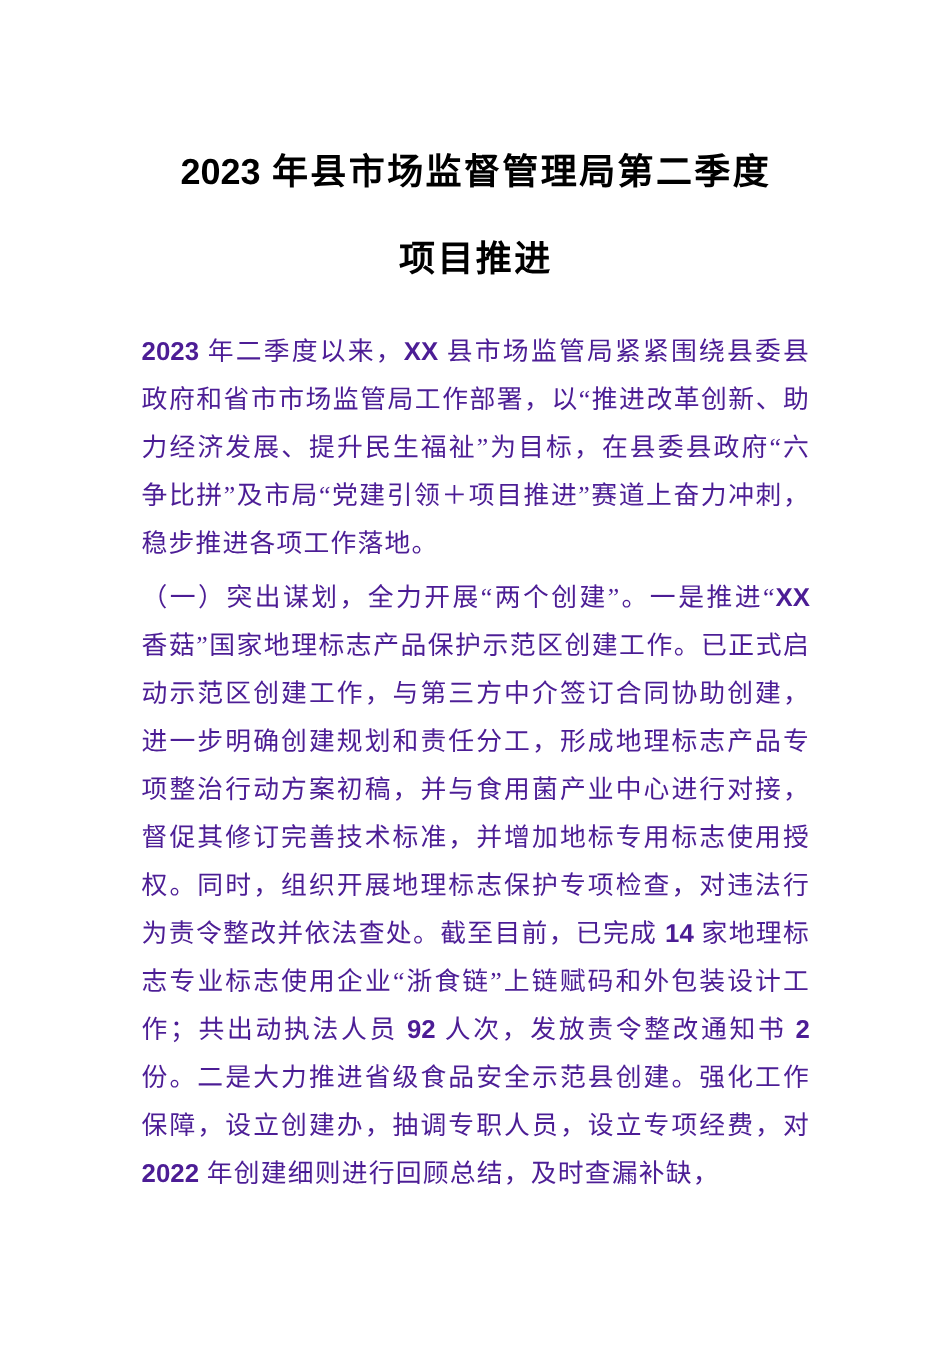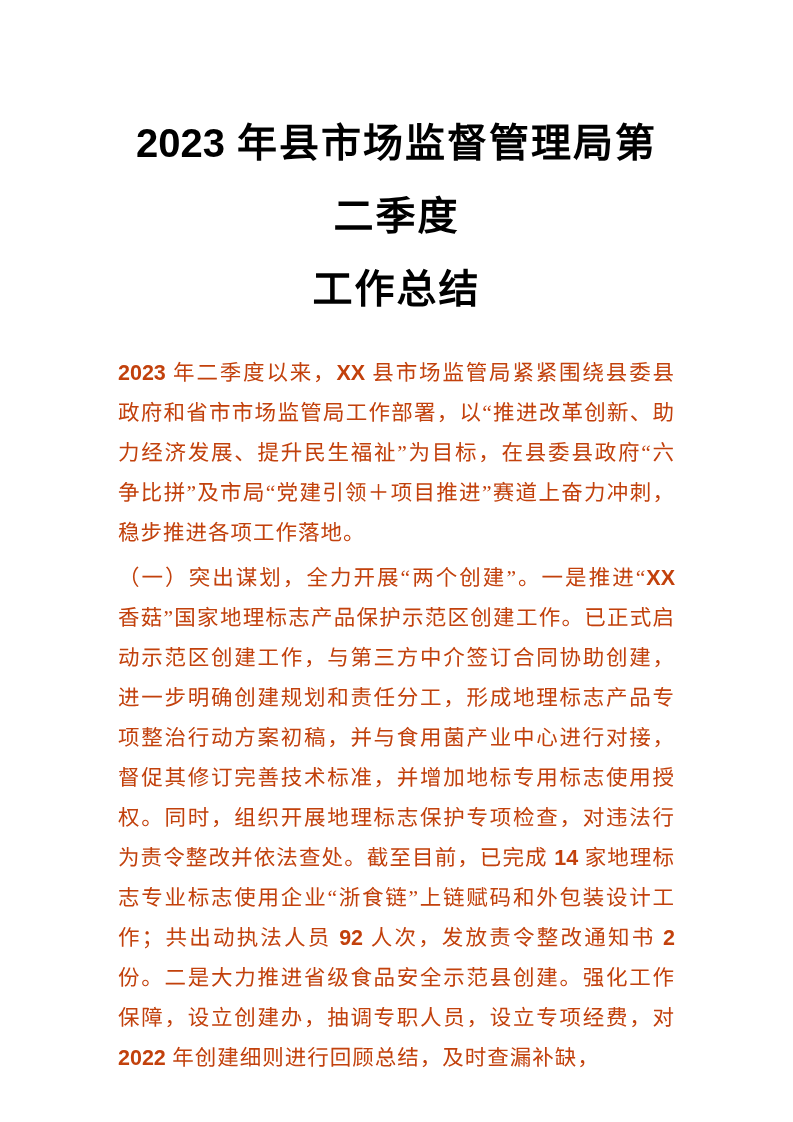--- a/index.html
+++ b/index.html
@@ -17,38 +17,38 @@
     padding: 0 118px;
     overflow: hidden;
     color: #1a1a1a;
     font-family: "Liberation Serif", "DejaVu Serif", serif;
   }
   .doc-title {
     margin-top: 107px;
     text-align: center;
     font-weight: 700;
     color: #000000;
-    font-size: 40px;
+    font-size: 30px;
     line-height: 73px;
     letter-spacing: 2px;
   }
   .doc-title .title-line {
     display: block;
   }
   .content {
     margin-top: 14px;
   }
   .body-para {
     margin: 0;
     font-size: 21.5px;
     line-height: 40px;
     text-align: justify;
     text-justify: inter-ideograph;
     letter-spacing: 1px;
-    color: #c2410c;
+    color: #4c1d95;
   }
   .section-heading {
     margin-top: 5px;
   }
   .para-after-heading {
     margin-top: 5px;
   }
   
   .latin {
     font-family: "Liberation Sans", "DejaVu Sans", sans-serif;
@@ -56,21 +56,21 @@
     letter-spacing: 0;
   }
 </style>
 </head>
 <body>
 
 <div class="page">
 
   <h1 class="doc-title">
     <span class="title-line"><span class="latin">2023</span> 年县市场监督管理局第二季度</span>
-    <span class="title-line">工作总结</span>
+    <span class="title-line">项目推进</span>
   </h1>
 
   <div class="content">
     <p class="body-para"><span class="latin">2023</span> 年二季度以来，<span class="latin">XX</span> 县市场监管局紧紧围绕县委县政府和省市市场监管局工作部署，以“推进改革创新、助力经济发展、提升民生福祉”为目标，在县委县政府“六争比拼”及市局“党建引领＋项目推进”赛道上奋力冲刺，稳步推进各项工作落地。</p>
 
 
     <p class="body-para para-after-heading">（一）突出谋划，全力开展“两个创建”。一是推进“<span class="latin">XX</span> 香菇”国家地理标志产品保护示范区创建工作。已正式启动示范区创建工作，与第三方中介签订合同协助创建，进一步明确创建规划和责任分工，形成地理标志产品专项整治行动方案初稿，并与食用菌产业中心进行对接，督促其修订完善技术标准，并增加地标专用标志使用授权。同时，组织开展地理标志保护专项检查，对违法行为责令整改并依法查处。截至目前，已完成 <span class="latin">14</span> 家地理标志专业标志使用企业“浙食链”上链赋码和外包装设计工作；共出动执法人员 <span class="latin">92</span> 人次，发放责令整改通知书 <span class="latin">2</span> 份。二是大力推进省级食品安全示范县创建。强化工作保障，设立创建办，抽调专职人员，设立专项经费，对 <span class="latin">2022</span> 年创建细则进行回顾总结，及时查漏补缺，</p>
   </div>
 
 </div>

